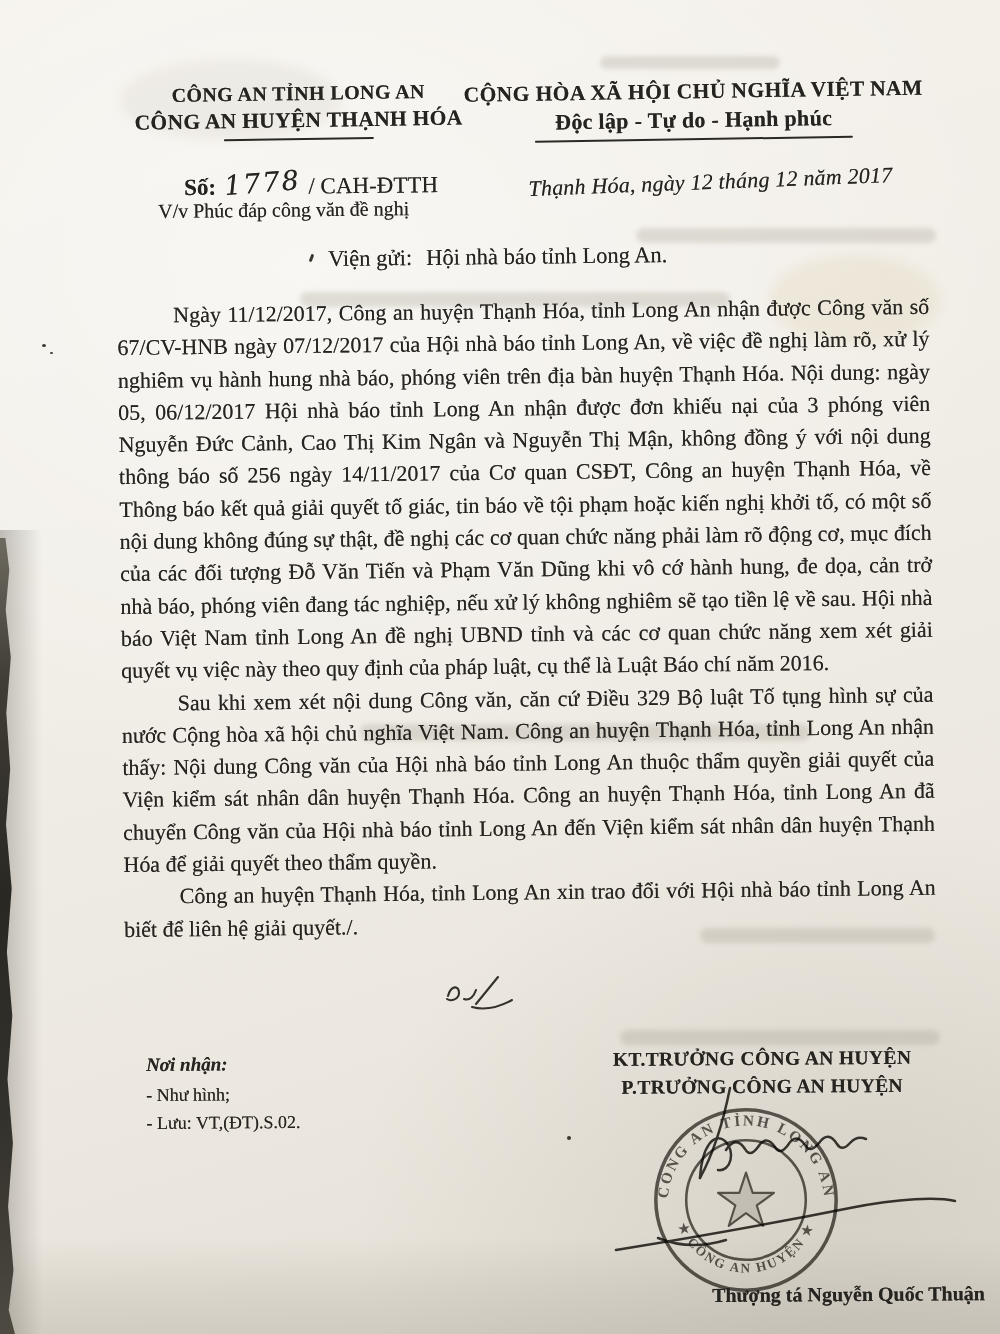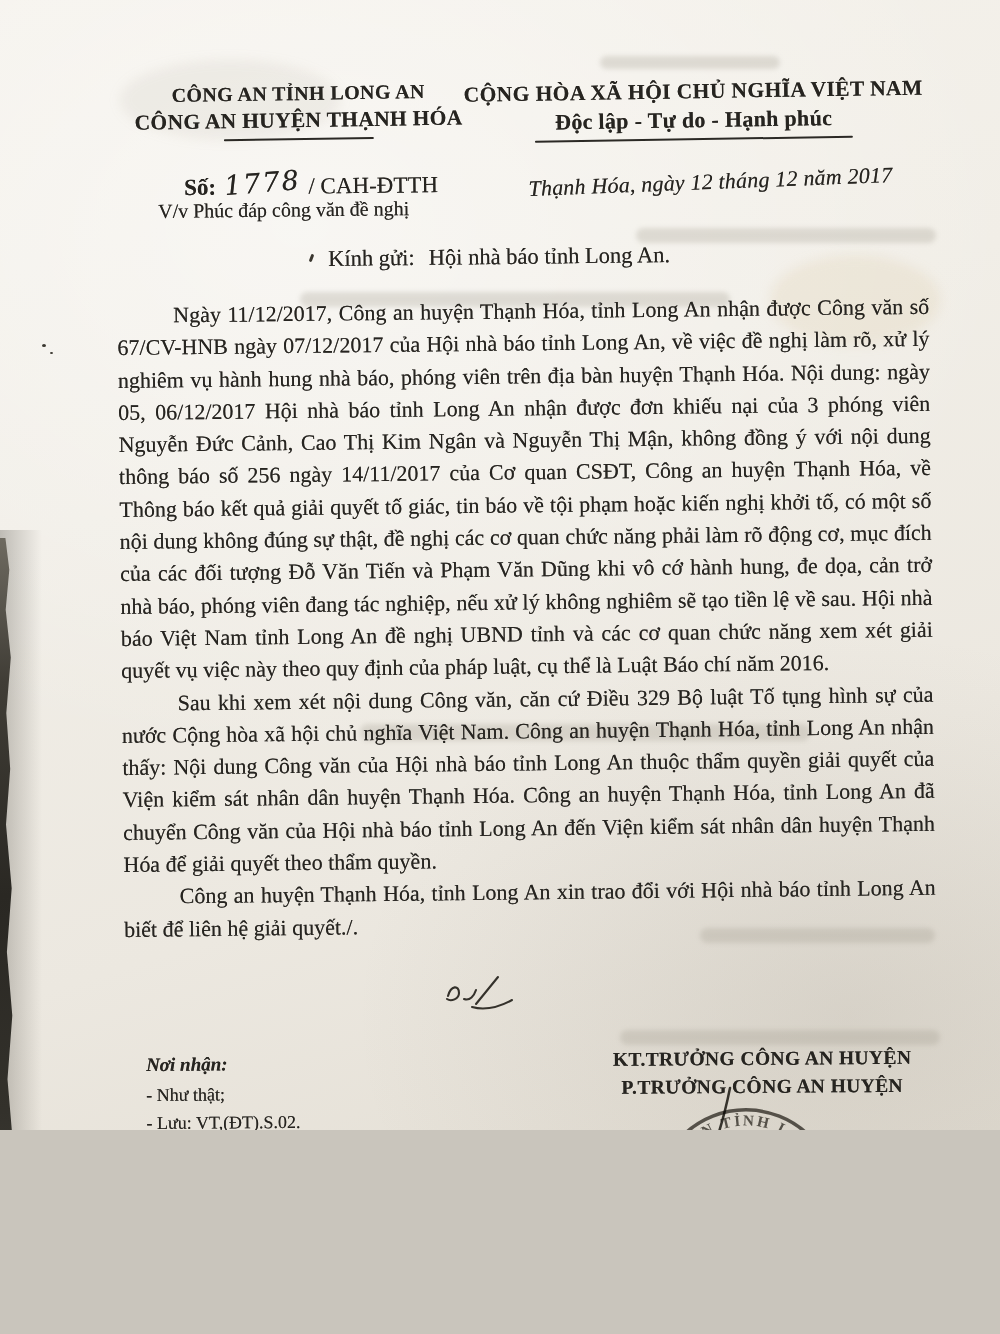--- a/index.html
+++ b/index.html
@@ -1,17 +1,17 @@
 <!DOCTYPE html>
 <html><head>
 <meta charset="utf-8">
 <style>
   html,body{margin:0;padding:0;background:#c9c5bc;}
   .canvas{
-    position:relative;width:1000px;height:1130px;overflow:hidden;
+    position:relative;width:1000px;height:1334px;overflow:hidden;
     background:
       radial-gradient(1200px 900px at 30% 20%, rgba(255,255,255,.45), rgba(255,255,255,0) 60%),
       radial-gradient(900px 700px at 85% 90%, rgba(120,112,98,.14), rgba(120,112,98,0) 55%),
       linear-gradient(163deg,#f5f2ec 0%,#f1eee7 38%,#ece8e0 70%,#e3ded4 100%);
     font-family:"Liberation Serif","DejaVu Serif",serif;
     color:#262420;
   }
   .abs{position:absolute;}
   .tilt-a{transform:rotate(-0.9deg);transform-origin:left top;}
   .tilt-date{transform:rotate(-2.2deg);transform-origin:left top;}
@@ -103,41 +103,41 @@
       <span class="so-label">Số:</span>
       <span class="so-number">1778</span>
       <span>/ CAH-ĐTTH</span>
     </span>
   </div>
   <div class="abs tilt-b subject ink-soft" style="left:158px;top:200px;">V/v Phúc đáp công văn đề nghị</div>
 
   <div class="abs tilt-date dateline ink-soft" style="left:528px;top:176px;">Thạnh Hóa, ngày 12 tháng 12 năm 2017</div>
 
   <div class="abs tilt-b salutation ink-soft" style="left:328px;top:246px;">
-    <span>Kính gửi:</span><span class="gap"></span><span>Hội nhà báo tỉnh Long An.</span>
+    <span>Viện gửi:</span><span class="gap"></span><span>Hội nhà báo tỉnh Long An.</span>
   </div>
 
   <div class="abs tilt-b bodytext ink-soft" style="left:117px;top:300px;">
     <p>Ngày 11/12/2017, Công an huyện Thạnh Hóa, tỉnh Long An nhận được Công văn số 67/CV-HNB ngày 07/12/2017 của Hội nhà báo tỉnh Long An, về việc đề nghị làm rõ, xử lý nghiêm vụ hành hung nhà báo, phóng viên trên địa bàn huyện Thạnh Hóa. Nội dung: ngày 05, 06/12/2017 Hội nhà báo tỉnh Long An nhận được đơn khiếu nại của 3 phóng viên Nguyễn Đức Cảnh, Cao Thị Kim Ngân và Nguyễn Thị Mận, không đồng ý với nội dung thông báo số 256 ngày 14/11/2017 của Cơ quan CSĐT, Công an huyện Thạnh Hóa, về Thông báo kết quả giải quyết tố giác, tin báo về tội phạm hoặc kiến nghị khởi tố, có một số nội dung không đúng sự thật, đề nghị các cơ quan chức năng phải làm rõ động cơ, mục đích của các đối tượng Đỗ Văn Tiến và Phạm Văn Dũng khi vô cớ hành hung, đe dọa, cản trở nhà báo, phóng viên đang tác nghiệp, nếu xử lý không nghiêm sẽ tạo tiền lệ về sau. Hội nhà báo Việt Nam tỉnh Long An đề nghị UBND tỉnh và các cơ quan chức năng xem xét giải quyết vụ việc này theo quy định của pháp luật, cụ thể là Luật Báo chí năm 2016.</p>
     <p>Sau khi xem xét nội dung Công văn, căn cứ Điều 329 Bộ luật Tố tụng hình sự của nước Cộng hòa xã hội chủ nghĩa Việt Nam. Công an huyện Thạnh Hóa, tỉnh Long An nhận thấy: Nội dung Công văn của Hội nhà báo tỉnh Long An thuộc thẩm quyền giải quyết của Viện kiểm sát nhân dân huyện Thạnh Hóa. Công an huyện Thạnh Hóa, tỉnh Long An đã chuyển Công văn của Hội nhà báo tỉnh Long An đến Viện kiểm sát nhân dân huyện Thạnh Hóa để giải quyết theo thẩm quyền.</p>
     <p>Công an huyện Thạnh Hóa, tỉnh Long An xin trao đổi với Hội nhà báo tỉnh Long An biết để liên hệ giải quyết./.</p>
   </div>
 
   <svg class="abs" style="left:440px;top:972px;" width="90" height="44" viewBox="0 0 90 44">
     <g fill="none" stroke="#34312b" stroke-width="2.1" stroke-linecap="round">
       <path d="M 8 24 c 3 -11 11 -11 11 -3 c 0 6 -8 9 -12 6"></path>
       <path d="M 24 27 c 6 2 10 -3 12 -9"></path>
       <path d="M 36 32 L 58 5"></path>
       <path d="M 32 35 q 18 5 40 -7"></path>
     </g>
   </svg>
 
   <div class="abs tilt-c recips ink-soft" style="left:146px;top:1050px;">
     <div class="title">Nơi nhận:</div>
-    <div>- Như thật;</div>
+    <div>- Như hình;</div>
     <div>- Lưu: VT,(ĐT).S.02.</div>
   </div>
 
   <div class="abs tilt-c signer ink-soft" style="left:592px;top:1046px;">
     <div class="t">KT.TRƯỞNG CÔNG AN HUYỆN</div>
     <div class="t">P.TRƯỞNG CÔNG AN HUYỆN</div>
   </div>
 
   <div class="abs seal-wrap" style="left:648px;top:1102px;">
     <svg width="196" height="196" viewBox="0 0 200 200" style="opacity:.88;filter:blur(.4px);">

